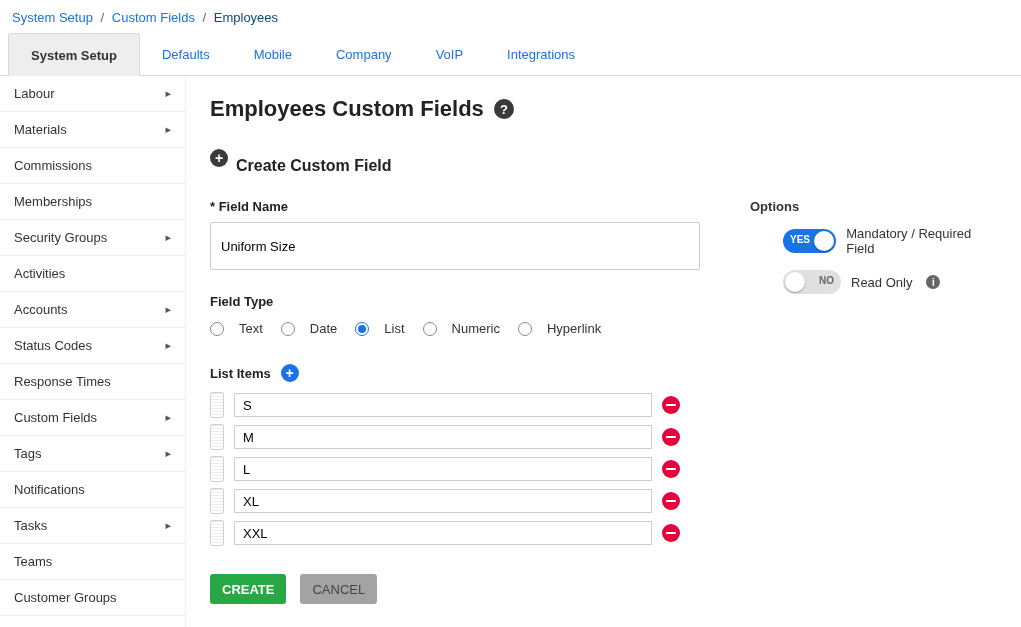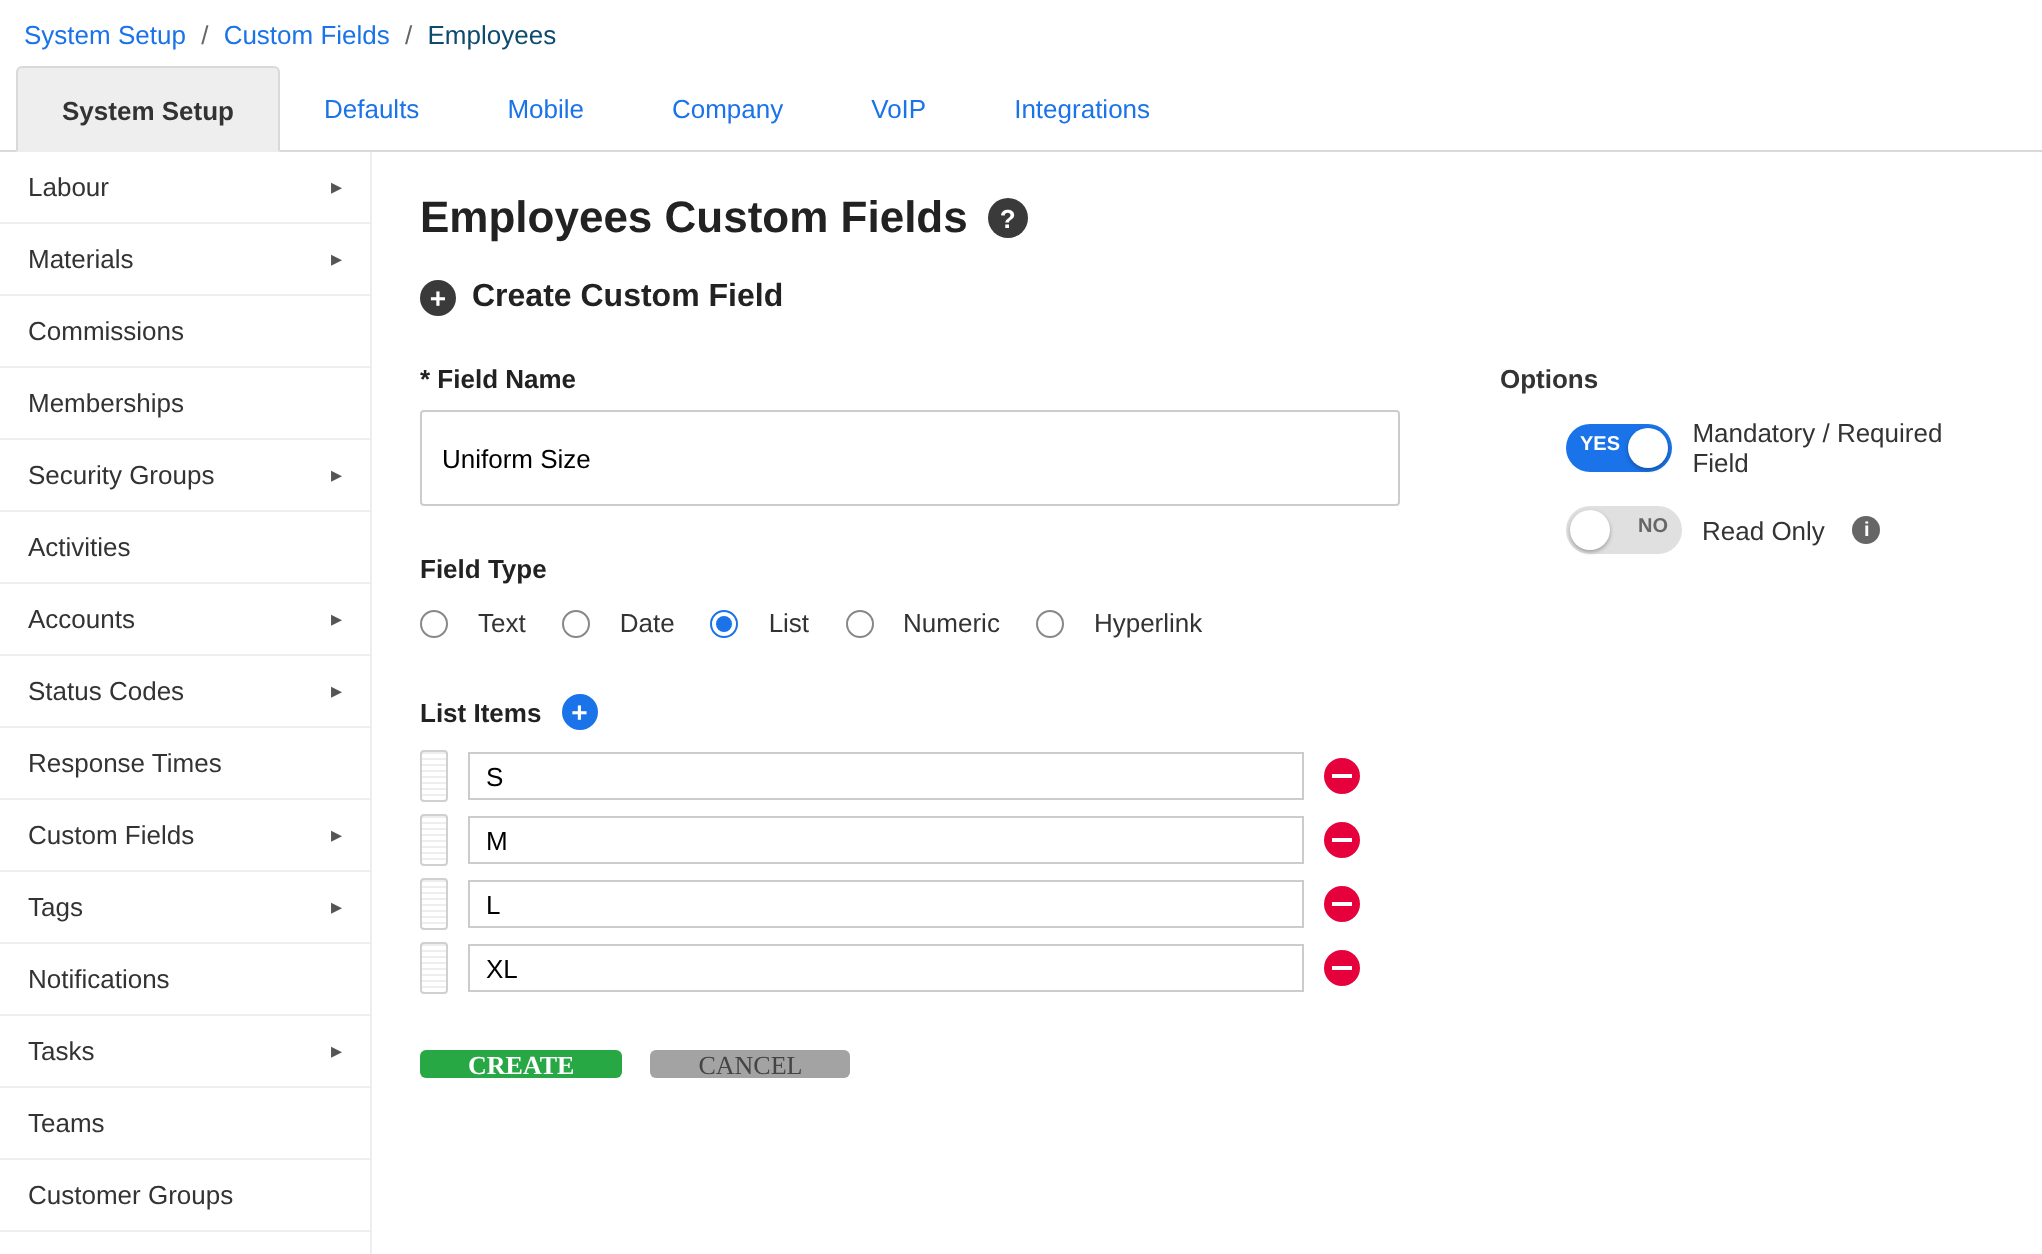--- a/index.html
+++ b/index.html
@@ -20,21 +20,21 @@
   .sidebar .item .label {}
   .sidebar .chev { font-size: 11px; color: #555; }
 
   .main { flex: 1; padding: 20px 24px; }
   .page-title-row { display: flex; align-items: center; gap: 10px; }
   .page-title { font-size: 22px; font-weight: 700; color: #222; }
   .help-icon { width: 20px; height: 20px; border-radius: 50%; background: #3a3a3a; color: #fff; display: inline-flex; align-items: center; justify-content: center; font-size: 13px; font-weight: 700; }
 
   .sub-header { display: flex; align-items: center; gap: 8px; margin-top: 18px; }
   .plus-circle { width: 18px; height: 18px; border-radius: 50%; background: #3a3a3a; color: #fff; display: inline-flex; align-items: center; justify-content: center; font-size: 14px; line-height: 1; font-weight: 700; }
-  .sub-title { font-size: 16px; font-weight: 700; color: #222; }
+  .sub-title { font-size: 16px; font-weight: 700; color: #222; margin-top: 17px; }
 
   .form-row { margin-top: 24px; display:flex; gap:40px; }
   .form-left { width: 500px; }
   .form-right { width: 240px; }
 
   .field-label { font-size: 13px; font-weight: 700; color: #222; margin-bottom: 8px; display:block; }
   .input-text { width: 100%; max-width: 490px; height: 48px; padding: 0 10px; border: 1px solid #ccc; border-radius: 2px; font-size: 13px; }
 
   .ft-group { margin-top: 24px; }
   .radio-row { display: flex; gap: 18px; margin-top: 12px; align-items: center; }
@@ -47,21 +47,21 @@
   .add-icon { width:18px; height:18px; border-radius:50%; background:#1a73e8; color:#fff; display:inline-flex; align-items:center; justify-content:center; font-weight:700; font-size:14px; line-height:1; cursor:pointer; }
 
   .list-items { margin-top: 10px; width: 470px; }
   .list-row { display:flex; align-items:center; gap:10px; margin-bottom:6px; }
   .drag-handle { width:14px; height:26px; border:1px solid #d0d0d0; background: repeating-linear-gradient(#eee,#eee 1px,#fff 1px,#fff 3px); border-radius:2px; cursor:grab; }
   .list-input { flex:1; height:24px; padding:0 8px; border:1px solid #ccc; font-size:13px; }
   .remove-icon { width:18px; height:18px; border-radius:50%; background:#e6003c; color:#fff; display:inline-flex; align-items:center; justify-content:center; font-size:14px; line-height:1; font-weight:700; cursor:pointer; }
   .remove-icon::after { content:""; width:10px; height:2px; background:#fff; display:block; }
 
   .buttons { margin-top: 28px; display:flex; gap:14px; }
-  .btn { height:14px; padding: 0 24px; border-radius:3px; font-size:13px; cursor:pointer; border:none;font-family:Liberation Serif, serif; }
+  .btn { height:30px; padding: 0 12px; border-radius:3px; font-size:13px; cursor:pointer; border:none; }
   .btn-primary { background:#28a745; color:#fff; font-weight:600; }
   .btn-secondary { background:#a3a3a3; color:#444; }
 
   .opt-title { font-size:13px; font-weight:700; margin-bottom:12px; }
   .opt-row { display:flex; align-items:center; gap:10px; margin-bottom:14px; }
   .toggle { width:58px; height:24px; border-radius:12px; position:relative; cursor:pointer;margin-left:33px; }
   .toggle.on { background:#1a73e8; }
   .toggle.off { background:#e0e0e0; }
   .toggle .knob { position:absolute; top:2px; width:20px; height:20px; border-radius:50%; background:#fff; box-shadow:0 1px 2px rgba(0,0,0,.3); }
   .toggle.on .knob { right:2px; }
@@ -212,20 +212,25 @@
             <div class="list-row">
               <div class="drag-handle"></div>
               <input class="list-input" type="text" value="L" style="">
               <span class="remove-icon"></span>
             </div>
             <div class="list-row">
               <div class="drag-handle"></div>
               <input class="list-input" type="text" value="XL" style="">
               <span class="remove-icon"></span>
             </div>
+            <div class="list-row">
+              <div class="drag-handle"></div>
+              <input class="list-input" type="text" value="XXL" style="">
+              <span class="remove-icon"></span>
+            </div>
           </div>
 
         <div class="buttons">
           <button class="btn btn-primary">CREATE</button>
           <button class="btn btn-secondary">CANCEL</button>
         </div>
       </div>
 
       <div class="form-right">
         <div class="opt-title">Options</div>

